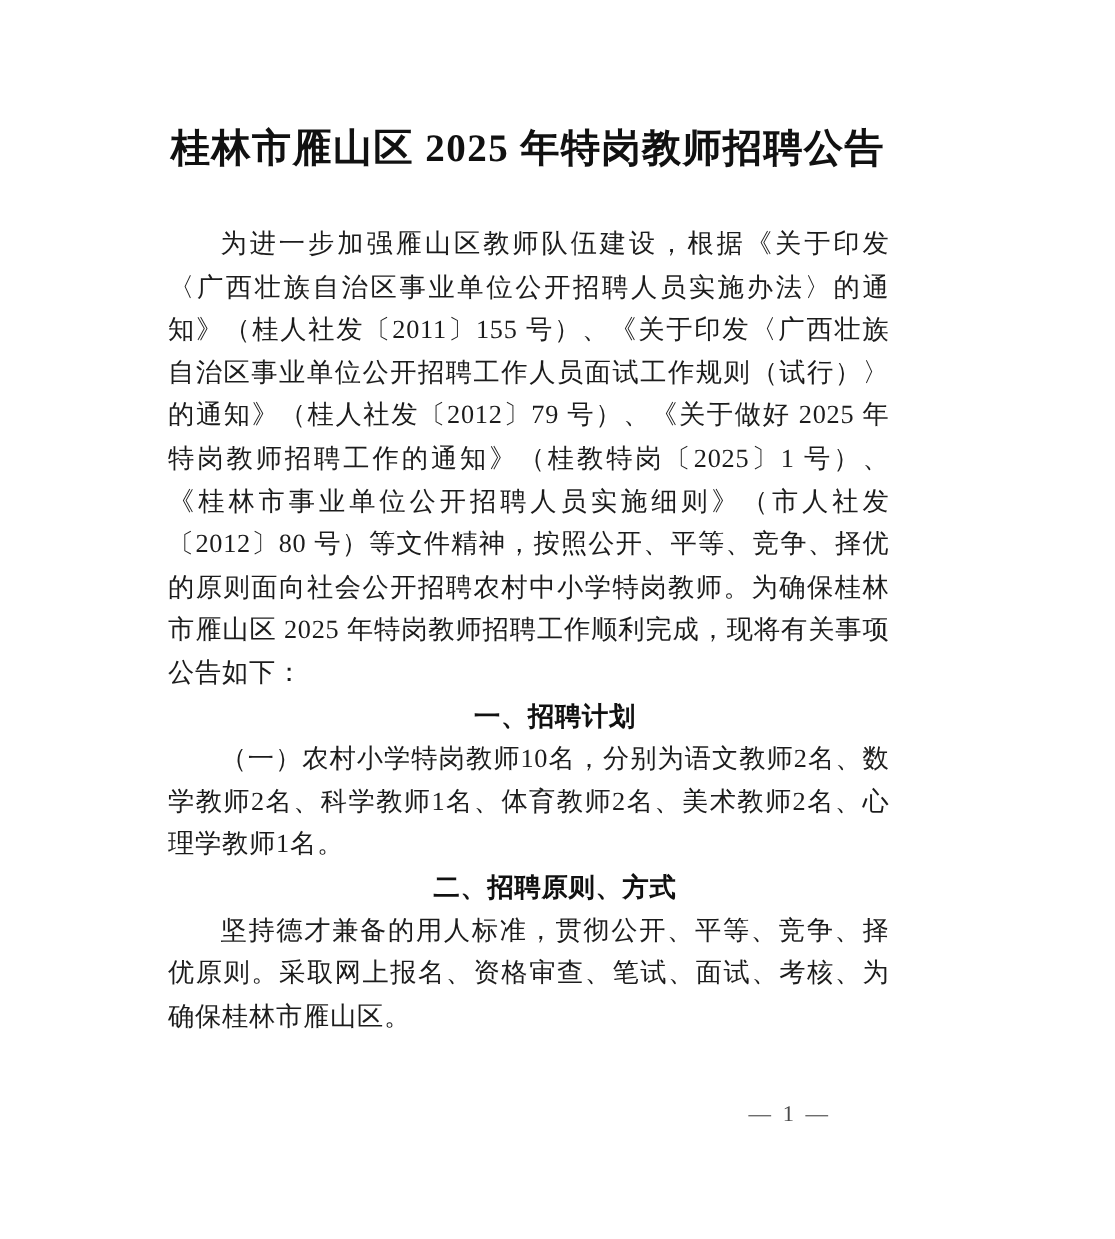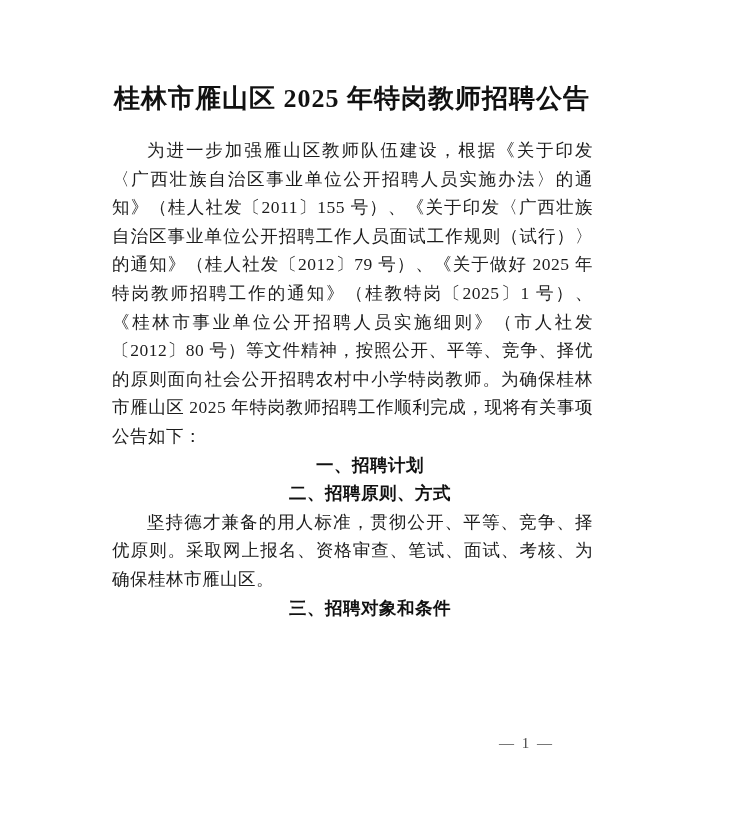--- a/index.html
+++ b/index.html
@@ -24,21 +24,21 @@
     text-align: center;
     font-size: 26px;
     line-height: 34px;
     font-weight: 700;
     letter-spacing: 1px;
     color: #111111;
     font-family: "Liberation Serif", serif;
   }
   .doc-body {
     position: absolute;
-    top: 136px;
+    top: 148px;
     left: 112px;
     width: 481px;
   }
   .doc-body p {
     margin: 0;
     padding: 0;
     text-indent: 2em;
     font-size: 17.5px;
     line-height: 28.6px;
     text-align: justify;
@@ -66,20 +66,20 @@
 </head>
 <body>
 
 <div class="page">
 
   <div class="doc-title">桂林市雁山区 2025 年特岗教师招聘公告</div>
 
   <div class="doc-body">
     <p class="paragraph">为进一步加强雁山区教师队伍建设，根据《关于印发〈广西壮族自治区事业单位公开招聘人员实施办法〉的通知》（桂人社发〔2011〕155 号）、《关于印发〈广西壮族自治区事业单位公开招聘工作人员面试工作规则（试行）〉的通知》（桂人社发〔2012〕79 号）、《关于做好 2025 年特岗教师招聘工作的通知》（桂教特岗〔2025〕1 号）、《桂林市事业单位公开招聘人员实施细则》（市人社发〔2012〕80 号）等文件精神，按照公开、平等、竞争、择优的原则面向社会公开招聘农村中小学特岗教师。为确保桂林市雁山区 2025 年特岗教师招聘工作顺利完成，现将有关事项公告如下：</p>
     <p class="heading">一、招聘计划</p>
+    <p class="paragraph">（一）农村小学特岗教师10名，分别为语文教师2名、数学教师2名、科学教师1名、体育教师2名、美术教师2名、心理学教师1名。</p>
     <p class="heading">二、招聘原则、方式</p>
     <p class="paragraph">坚持德才兼备的用人标准，贯彻公开、平等、竞争、择优原则。采取网上报名、资格审查、笔试、面试、考核、为确保桂林市雁山区。</p>
-    <p class="heading">三、招聘对象和条件</p>
   </div>
 
   <div class="page-footer">— 1 —</div>
 
 </div>
 
 </body></html>

